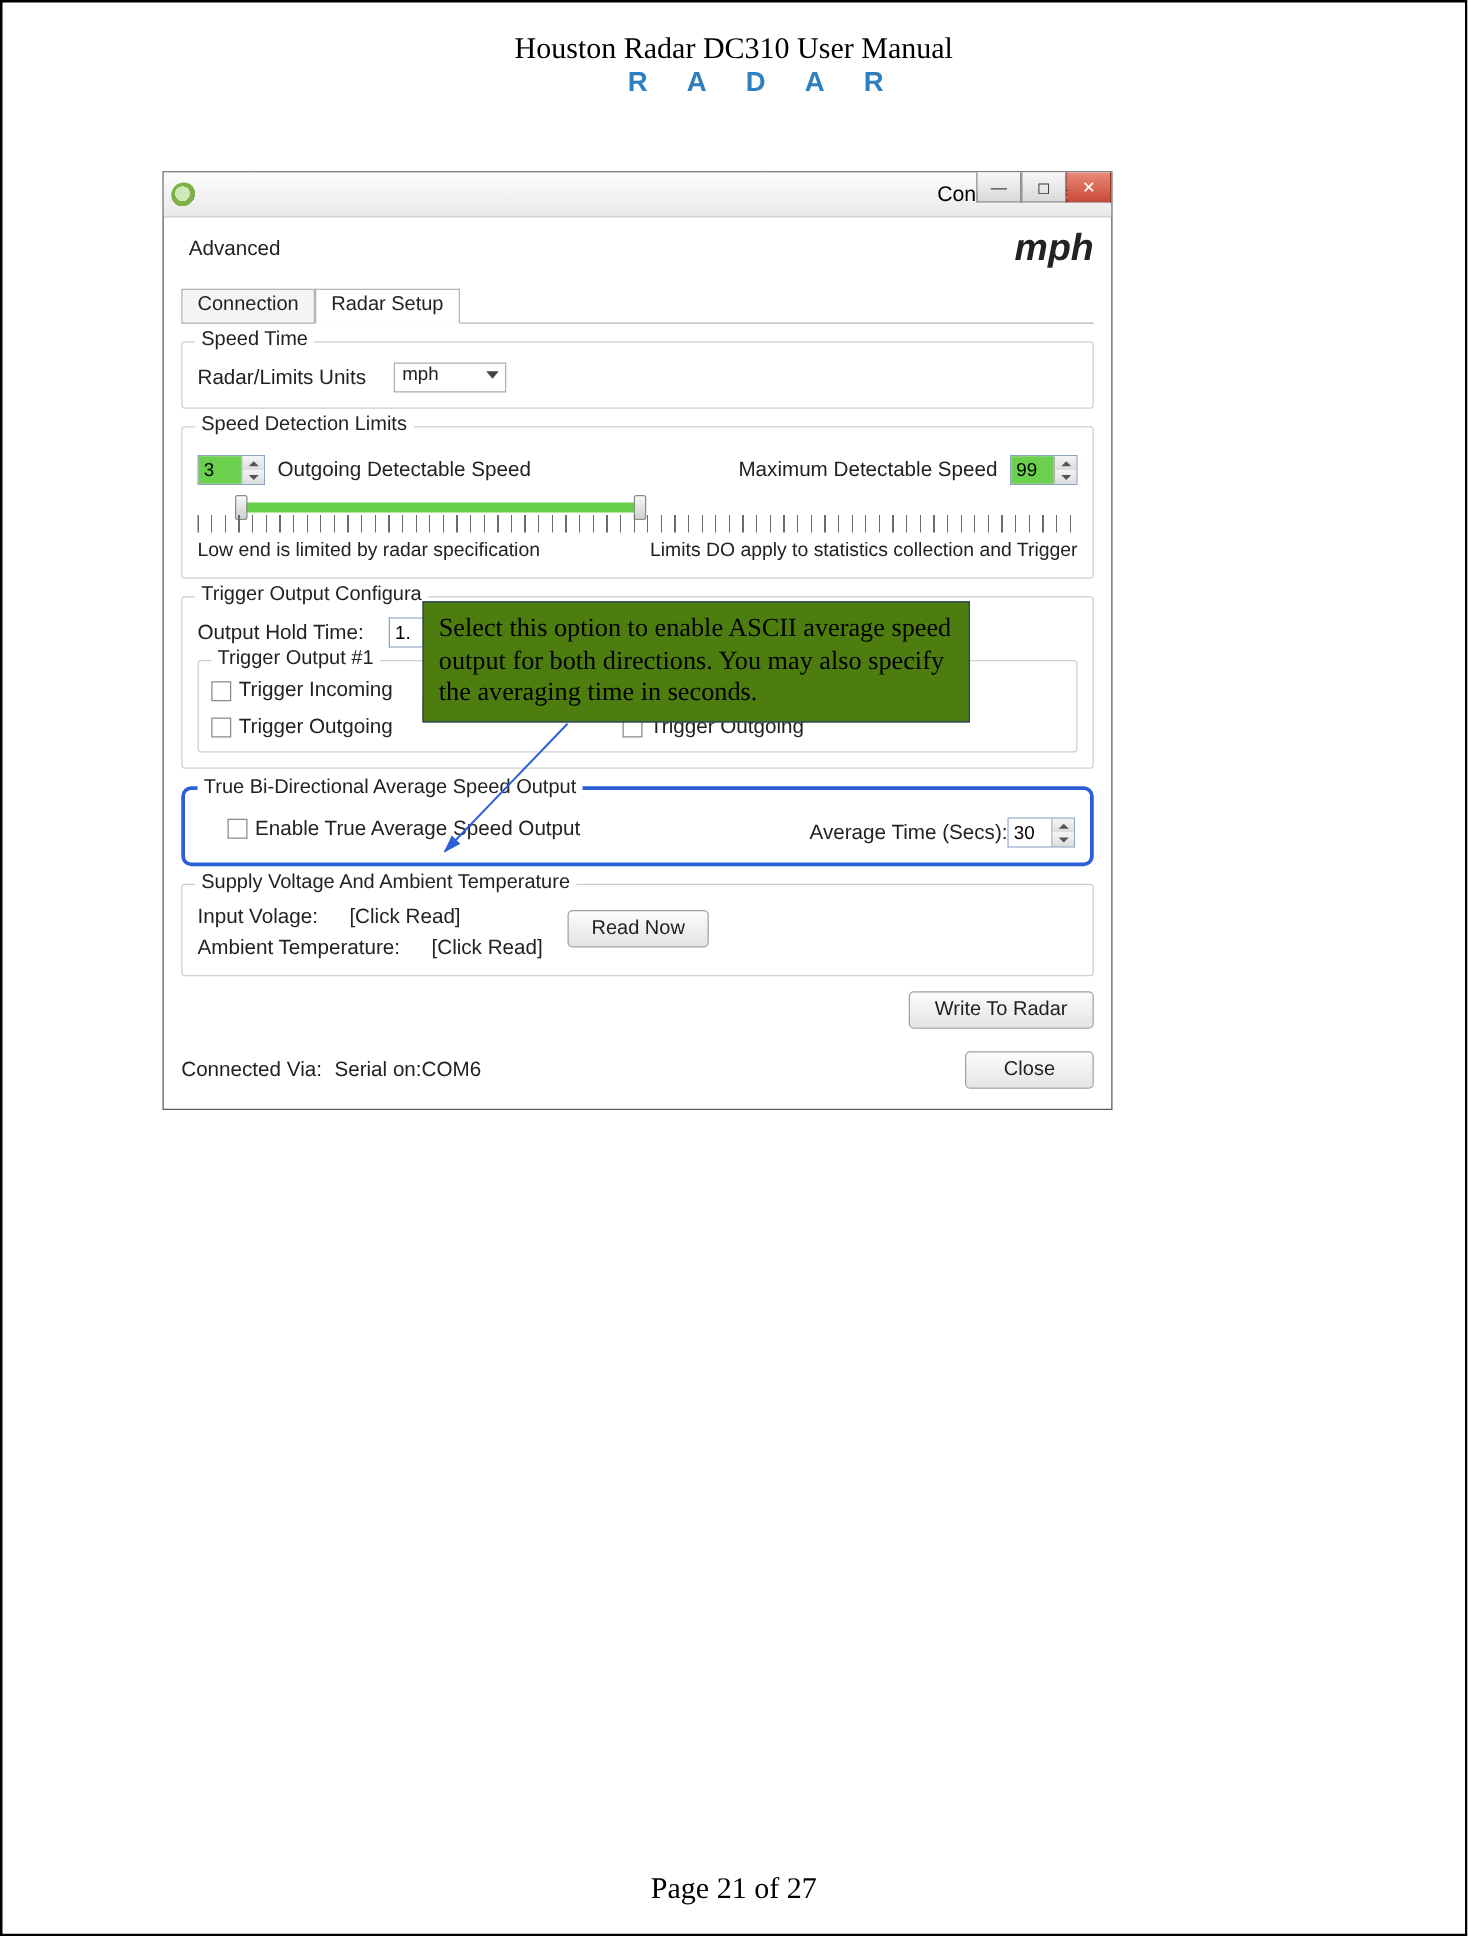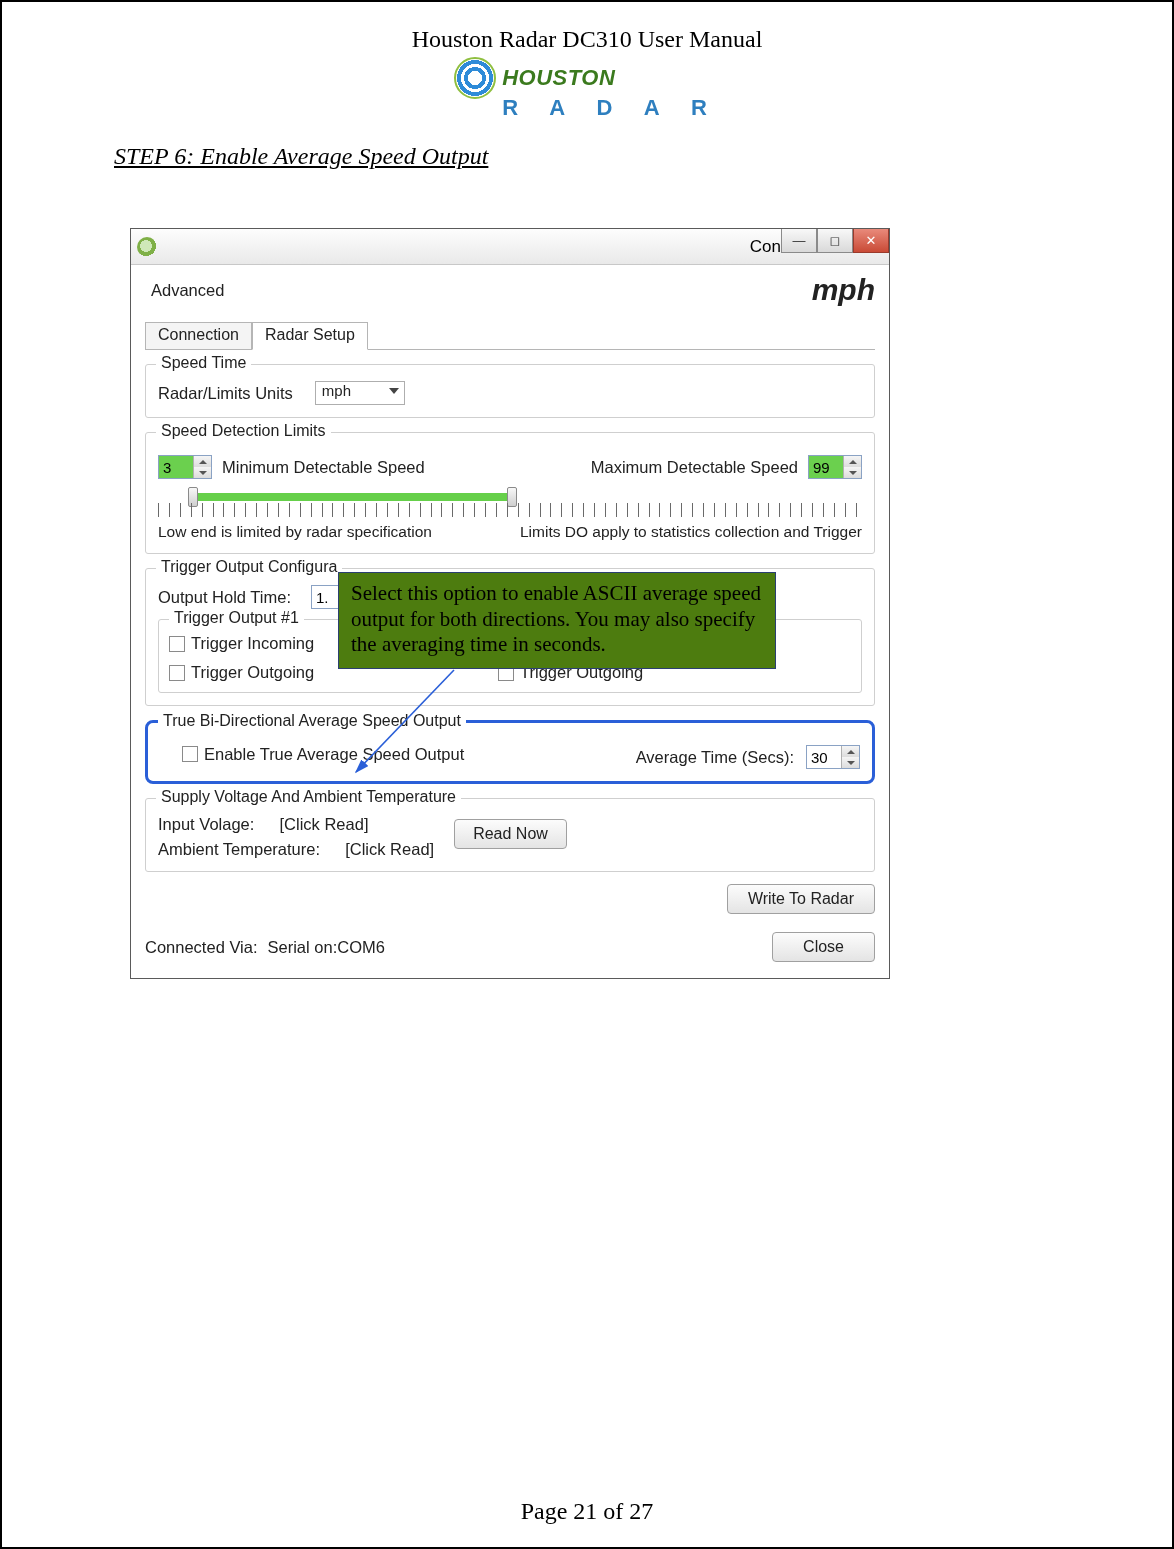--- a/index.html
+++ b/index.html
@@ -65,29 +65,24 @@
   .lbl { display:flex; align-items:center; }
   .gray-text { color:#9a9a9a; }
 </style>
 </head>
 <body>
 
 <div class="page">
   <div class="doc-title">Houston Radar DC310 User Manual</div>
   <div class="logo-wrap">
     <div class="logo">
-      <div class="logo-row">
-        <span class="logo-icon"></span>
-        <span class="logo-text1">HOUSTON</span>
-      </div>
       <div class="logo-text2">R A D A R</div>
     </div>
   </div>
 
-  <div class="step-heading">STEP 6: Enable Average Speed Output</div>
 
   <div class="shot-wrap">
     <div class="shot-border">
 
       <div class="win-bar">
         <span class="win-icon"></span>
         <span>Connect to Radar</span>
         <div class="win-btns">
           <div class="win-btn">—</div>
           <div class="win-btn">◻</div>
@@ -122,21 +117,21 @@
           <div class="group-legend">Speed Detection Limits</div>
           <div class="row" style="justify-content:space-between;">
             <div class="row" style="gap:10px;">
               <span class="num-input">
                 <input style="background: rgb(107, 208, 78);" value="3">
                 <span class="num-spin">
                     <div class="up"></div>
                     <div class="dn"></div>
                   </span>
               </span>
-              <span>Minimum Detectable Speed</span>
+              <span>Outgoing Detectable Speed</span>
             </div>
             <div class="row" style="gap:10px;">
               <span>Maximum Detectable Speed</span>
               <span class="num-input">
                 <input style="background: rgb(107, 208, 78);" value="99">
                 <span class="num-spin">
                     <div class="up"></div>
                     <div class="dn"></div>
                   </span>
               </span>
@@ -201,21 +196,21 @@
           </div>
         </div>
 
         <div class="group highlight-group">
           <div class="group-legend">True Bi-Directional Average Speed Output</div>
           <div class="row" style="justify-content:space-between;">
             <span class="lbl" style="margin-left:22px;">
               <span class="check"></span>
               <span>Enable True Average Speed Output</span>
             </span>
-            <span class="row" style="gap:12px;">
+            <span class="row" style="gap:0;">
               <span>Average Time (Secs):</span>
               <span class="num-input">
                 <input value="30" style="">
                 <span class="num-spin">
                     <div class="up"></div>
                     <div class="dn"></div>
                   </span>
               </span>
             </span>
           </div>

